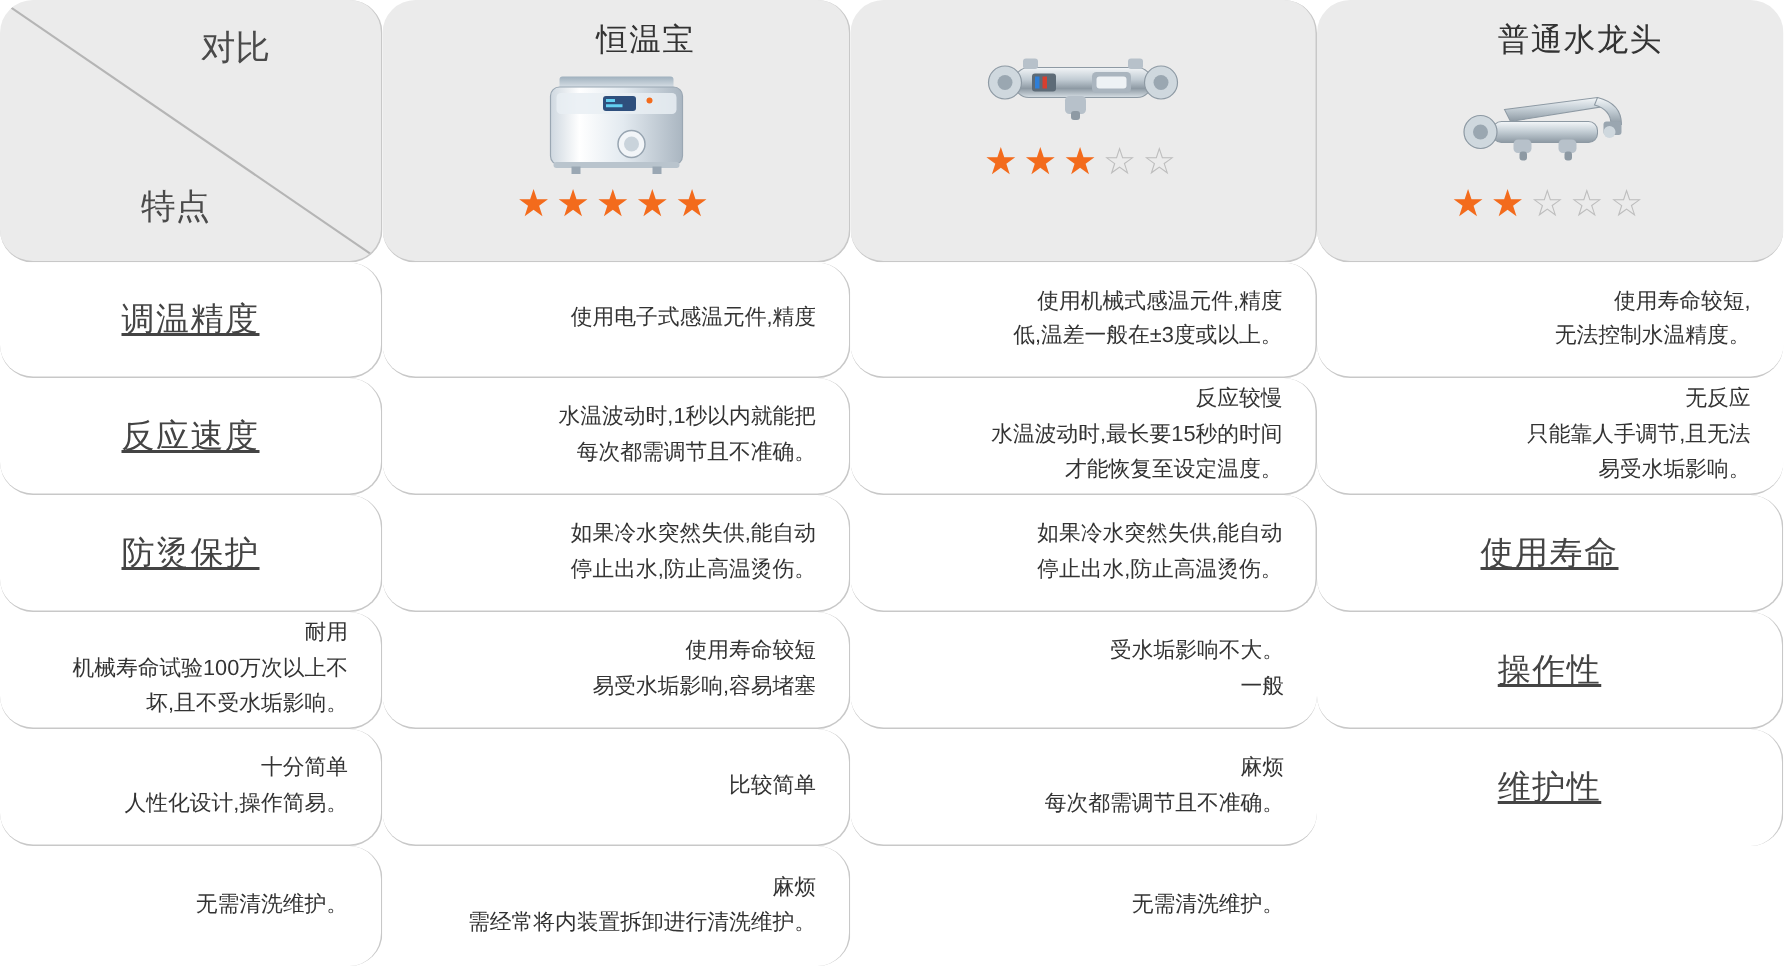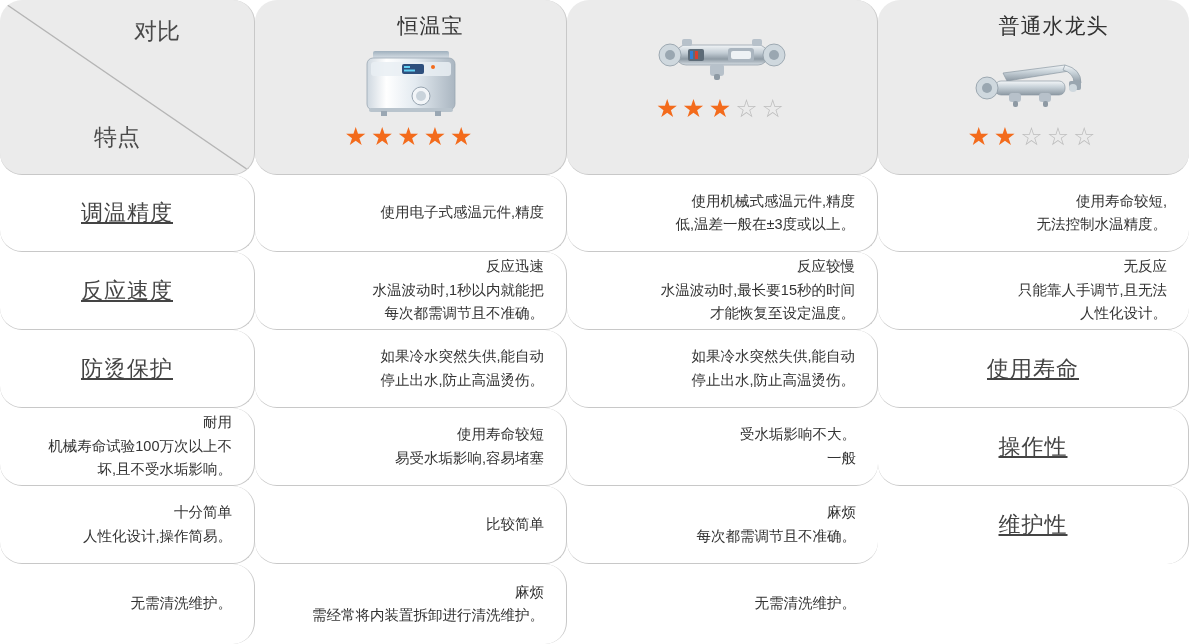--- a/index.html
+++ b/index.html
@@ -231,33 +231,32 @@
   </div>
   <div class="cell content lastcol">
     <div class="ln">使用寿命较短,</div>
     <div class="ln">无法控制水温精度。</div>
   </div>
 
   <div class="cell rowlabel">
       <span>反应速度</span>
     </div>
   <div class="cell content">
-    <div class="ln">反应迅速</div>
     <div class="ln">水温波动时,1秒以内就能把</div>
     <div class="ln">每次都需调节且不准确。</div>
   </div>
   <div class="cell content">
     <div class="ln">反应较慢</div>
     <div class="ln">水温波动时,最长要15秒的时间</div>
     <div class="ln">才能恢复至设定温度。</div>
   </div>
   <div class="cell content lastcol">
     <div class="ln">无反应</div>
     <div class="ln">只能靠人手调节,且无法</div>
-    <div class="ln">人性化设计。</div>
+    <div class="ln">易受水垢影响。</div>
   </div>
 
   <div class="cell rowlabel">
       <span>防烫保护</span>
     </div>
   <div class="cell content">
     <div class="ln">如果冷水突然失供,能自动</div>
     <div class="ln">停止出水,防止高温烫伤。</div>
   </div>
   <div class="cell content">

